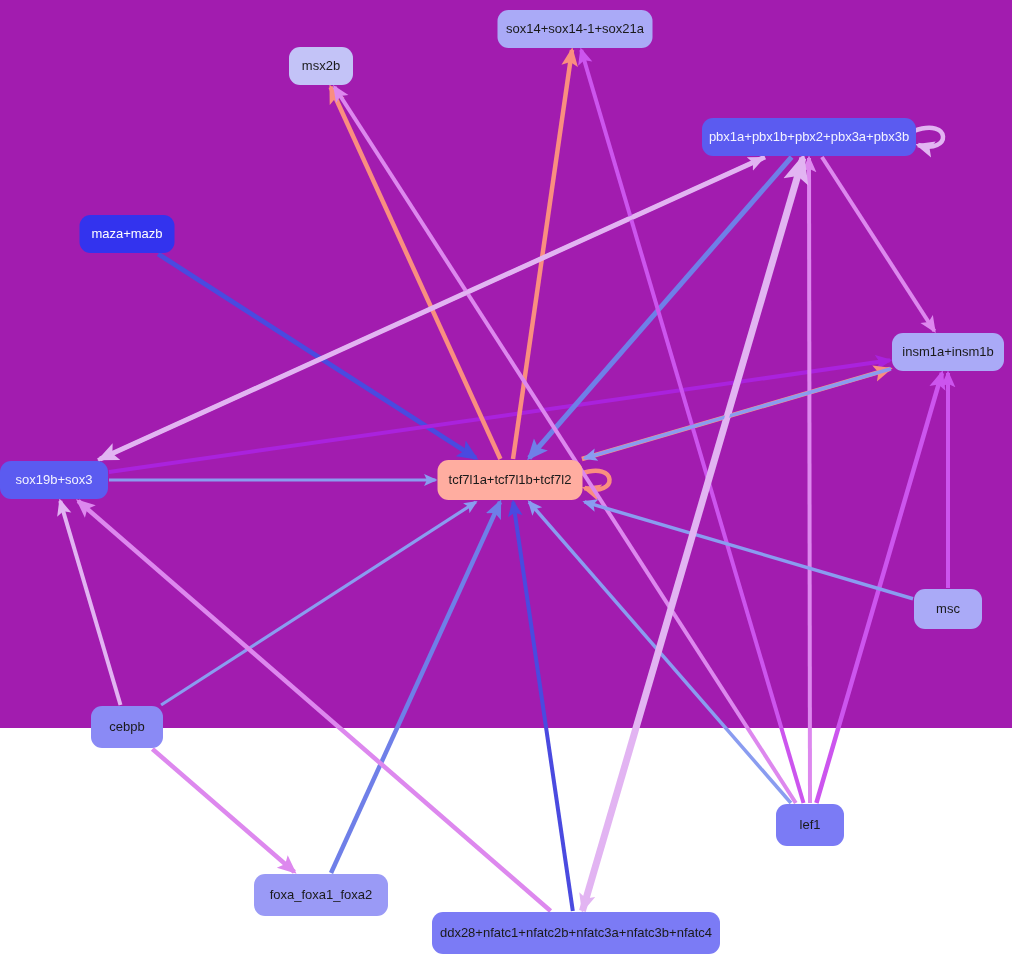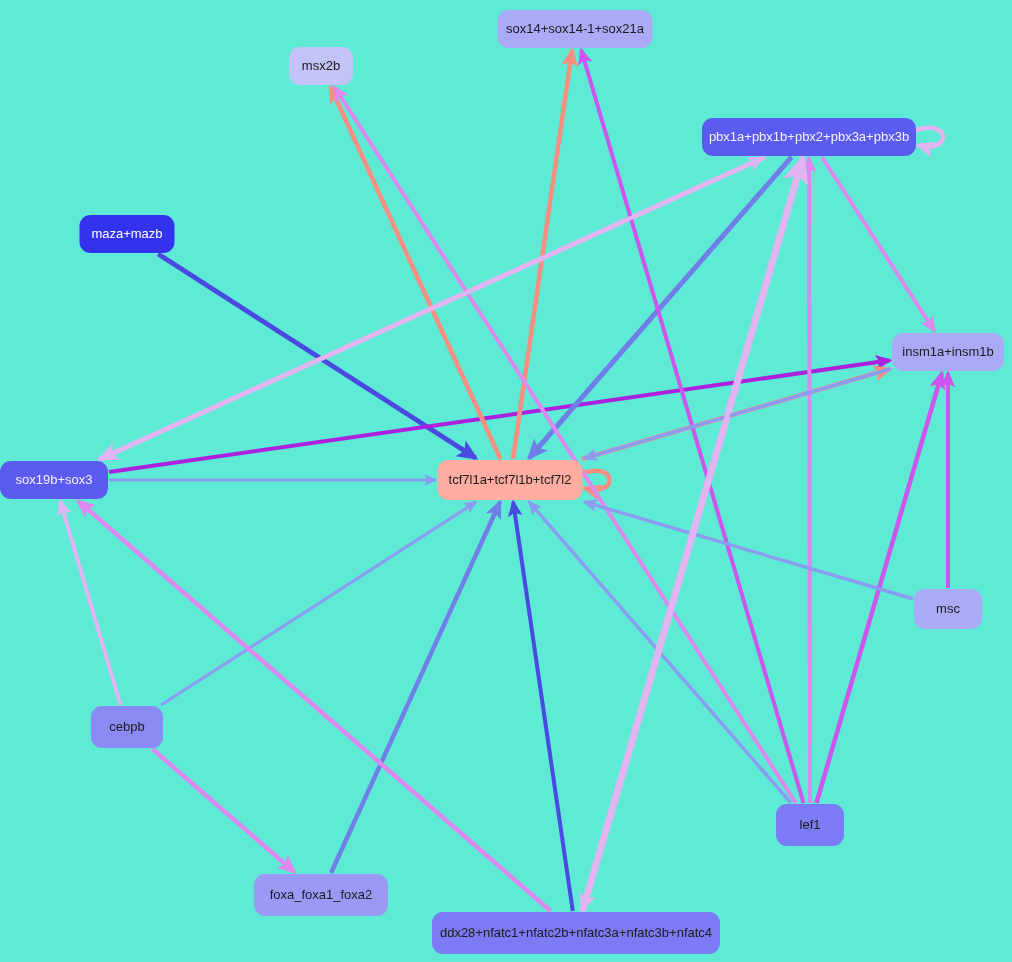--- a/index.html
+++ b/index.html
@@ -9,22 +9,22 @@
   }
   body {
     width: 1012px;
     height: 962px;
     font-family: "Liberation Sans", sans-serif;
     overflow: hidden;
   }
   #graph-root {
     position: relative;
     width: 1012px;
-    height: 962px;
-    background: #5eead4;
+    height: 728px;
+    background: #a21caf;
   }
   svg#network-svg {
     position: absolute;
     top: 0;
     left: 0;
     width: 1012px;
     height: 962px;
     display: block;
   }
   .node-label {

